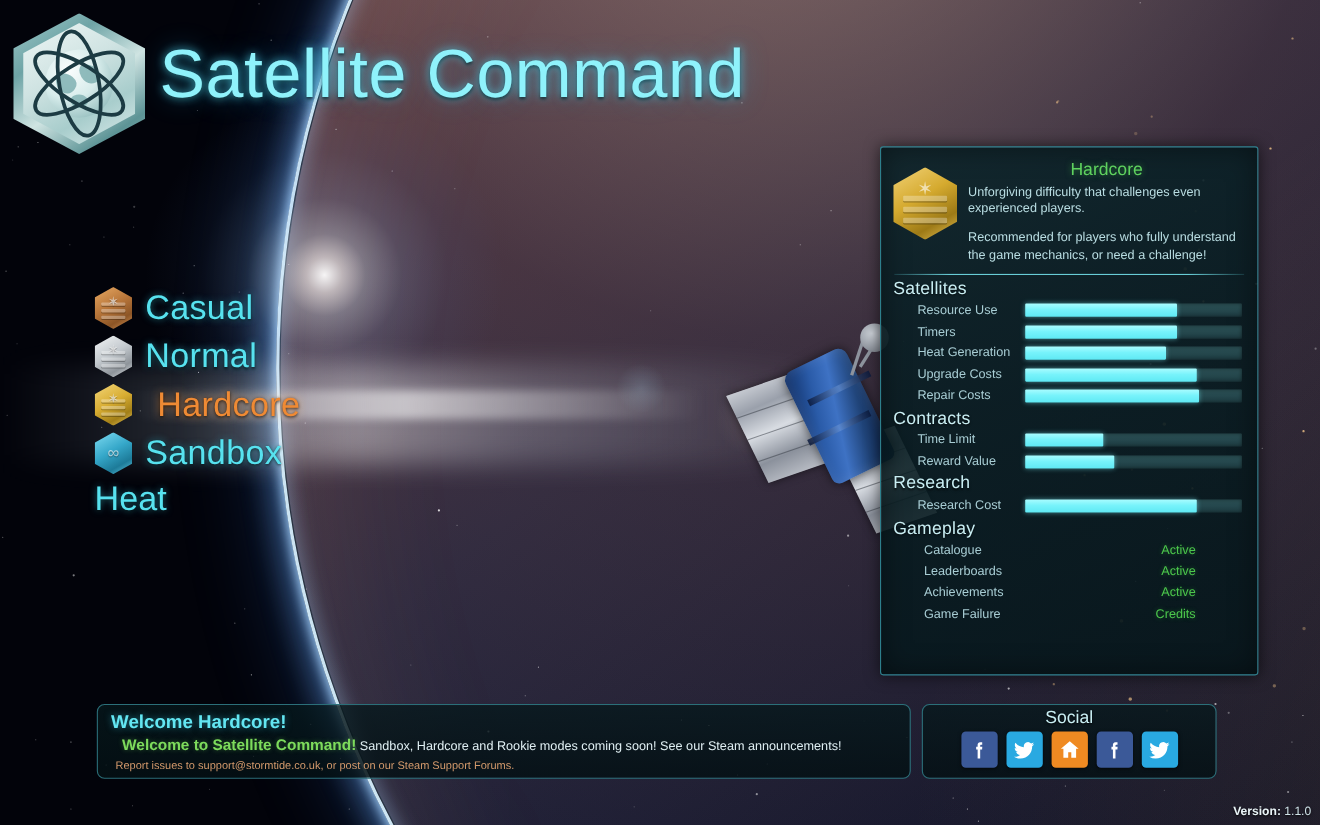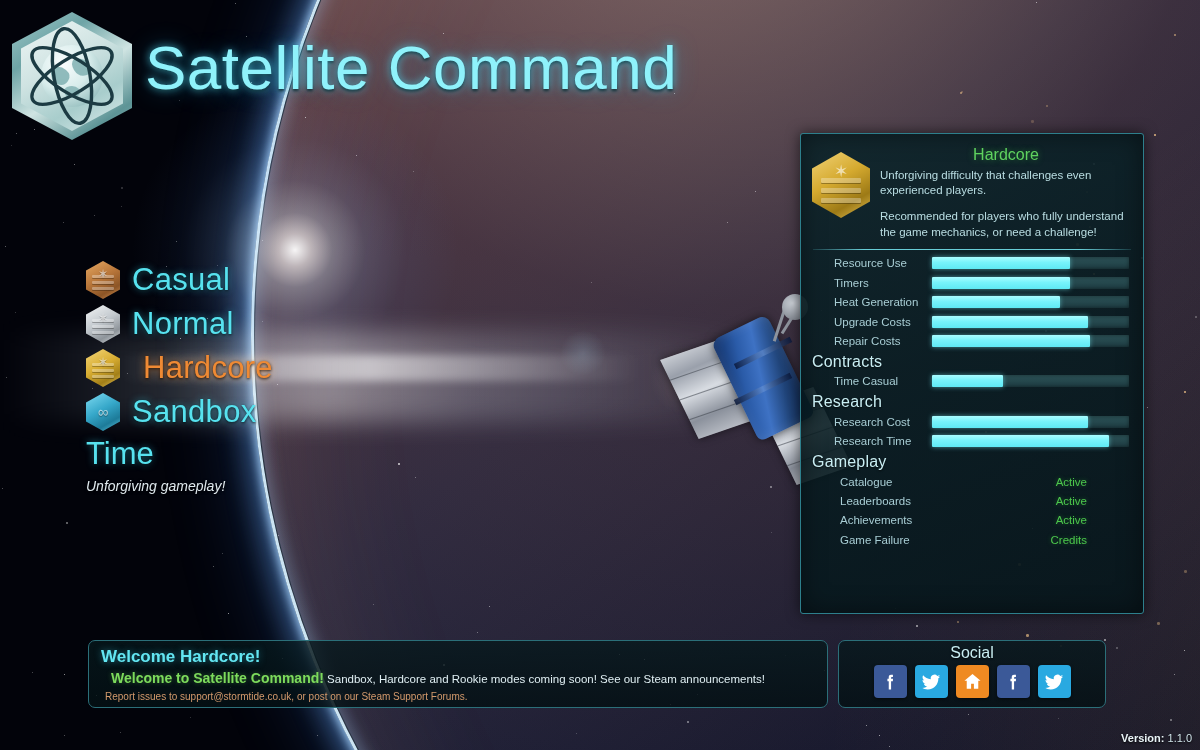--- a/index.html
+++ b/index.html
@@ -512,22 +512,21 @@
   </div>
 
   <div class="menu-item">
     <div class="badge sandbox">
       <div class="bhex"></div>
         <div class="emb" style="top:11px;font-size:15px">∞</div>
     </div>
     <div class="menu-label">Sandbox</div>
   </div>
 
-  <div class="menu-back">Time</div>
-  <div class="menu-hint">Unforgiving gameplay!</div>
+  <div class="menu-back">Heat</div>
 </div>
 
 <div class="panel">
   <div class="panel-head">
     <div class="panel-badge">
       <div class="bhex"></div>
         <div class="emb">✶</div>
       <div class="stripes">
           <i></i>
           <i></i>
@@ -535,20 +534,21 @@
         </div>
     </div>
     <div class="panel-head-text">
       <div class="panel-title">Hardcore</div>
       <div class="panel-desc">Unforgiving difficulty that challenges even experienced players.</div>
       <div class="panel-desc">Recommended for players who fully understand the game mechanics, or need a challenge!</div>
     </div>
   </div>
   <div class="panel-rule"></div>
   <div id="sections">
+      <div class="sect-title">Satellites</div>
       <div class="stat-row">
         <div class="stat-label">Resource Use</div>
         <div class="bar-track">
           <div class="bar-fill" style="width: 70%;"></div>
         </div>
       </div>
       <div class="stat-row">
         <div class="stat-label">Timers</div>
         <div class="bar-track">
           <div class="bar-fill" style="width: 70%;"></div>
@@ -567,36 +567,36 @@
         </div>
       </div>
       <div class="stat-row">
         <div class="stat-label">Repair Costs</div>
         <div class="bar-track">
           <div class="bar-fill" style="width: 80%;"></div>
         </div>
       </div>
       <div class="sect-title">Contracts</div>
       <div class="stat-row">
-        <div class="stat-label">Time Casual</div>
+        <div class="stat-label">Time Limit</div>
         <div class="bar-track">
           <div class="bar-fill" style="width: 36%;"></div>
         </div>
       </div>
+      <div class="stat-row">
+        <div class="stat-label">Reward Value</div>
+        <div class="bar-track">
+          <div class="bar-fill" style="width: 41%;"></div>
+        </div>
+      </div>
       <div class="sect-title">Research</div>
       <div class="stat-row">
         <div class="stat-label">Research Cost</div>
         <div class="bar-track">
           <div class="bar-fill" style="width: 79%;"></div>
-        </div>
-      </div>
-      <div class="stat-row">
-        <div class="stat-label">Research Time</div>
-        <div class="bar-track">
-          <div class="bar-fill" style="width: 90%;"></div>
         </div>
       </div>
       <div class="sect-title">Gameplay</div>
       <div class="kv-row">
         <div class="kv-label">Catalogue</div>
         <div class="kv-value">Active</div>
       </div>
       <div class="kv-row">
         <div class="kv-label">Leaderboards</div>
         <div class="kv-value">Active</div>

